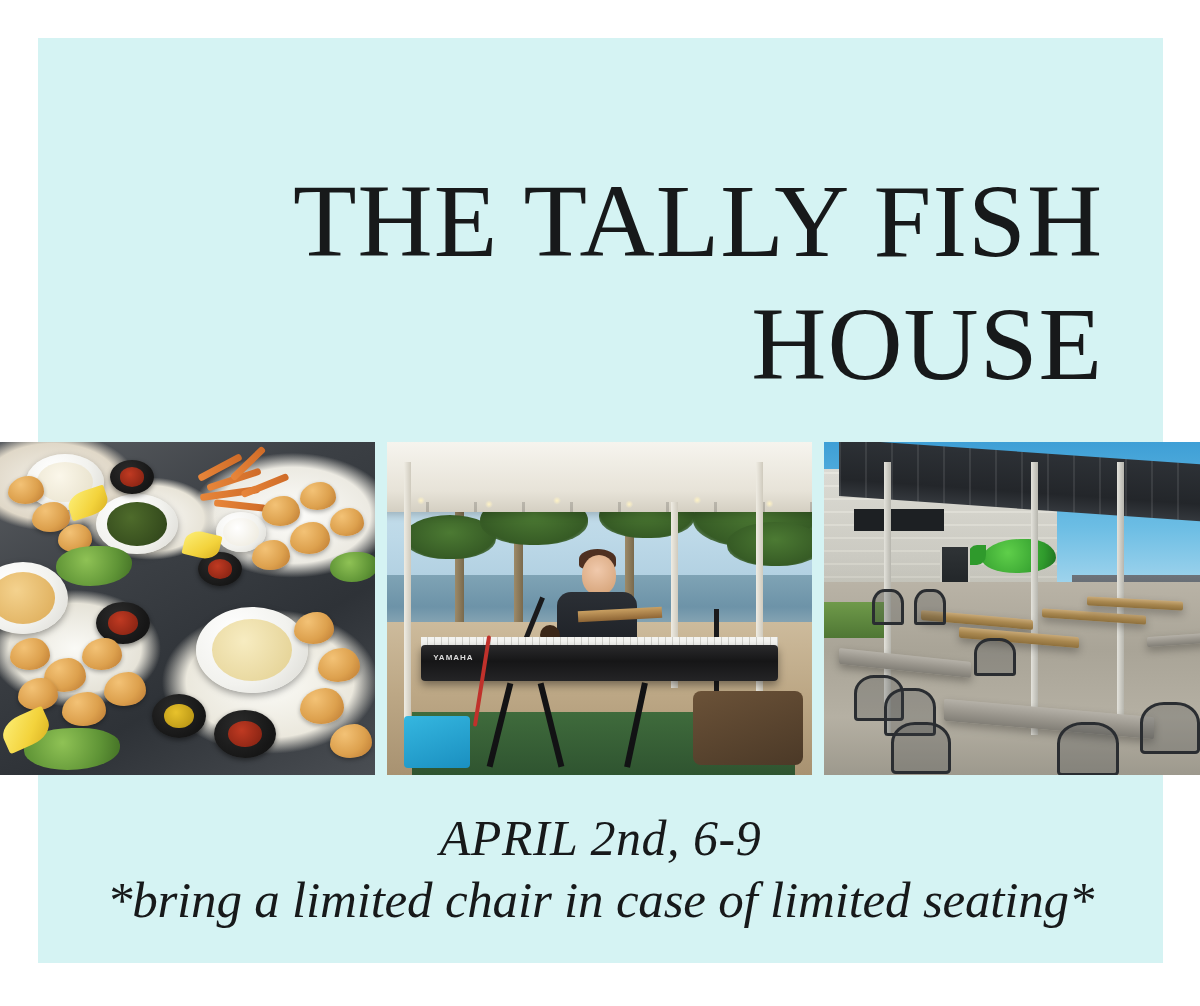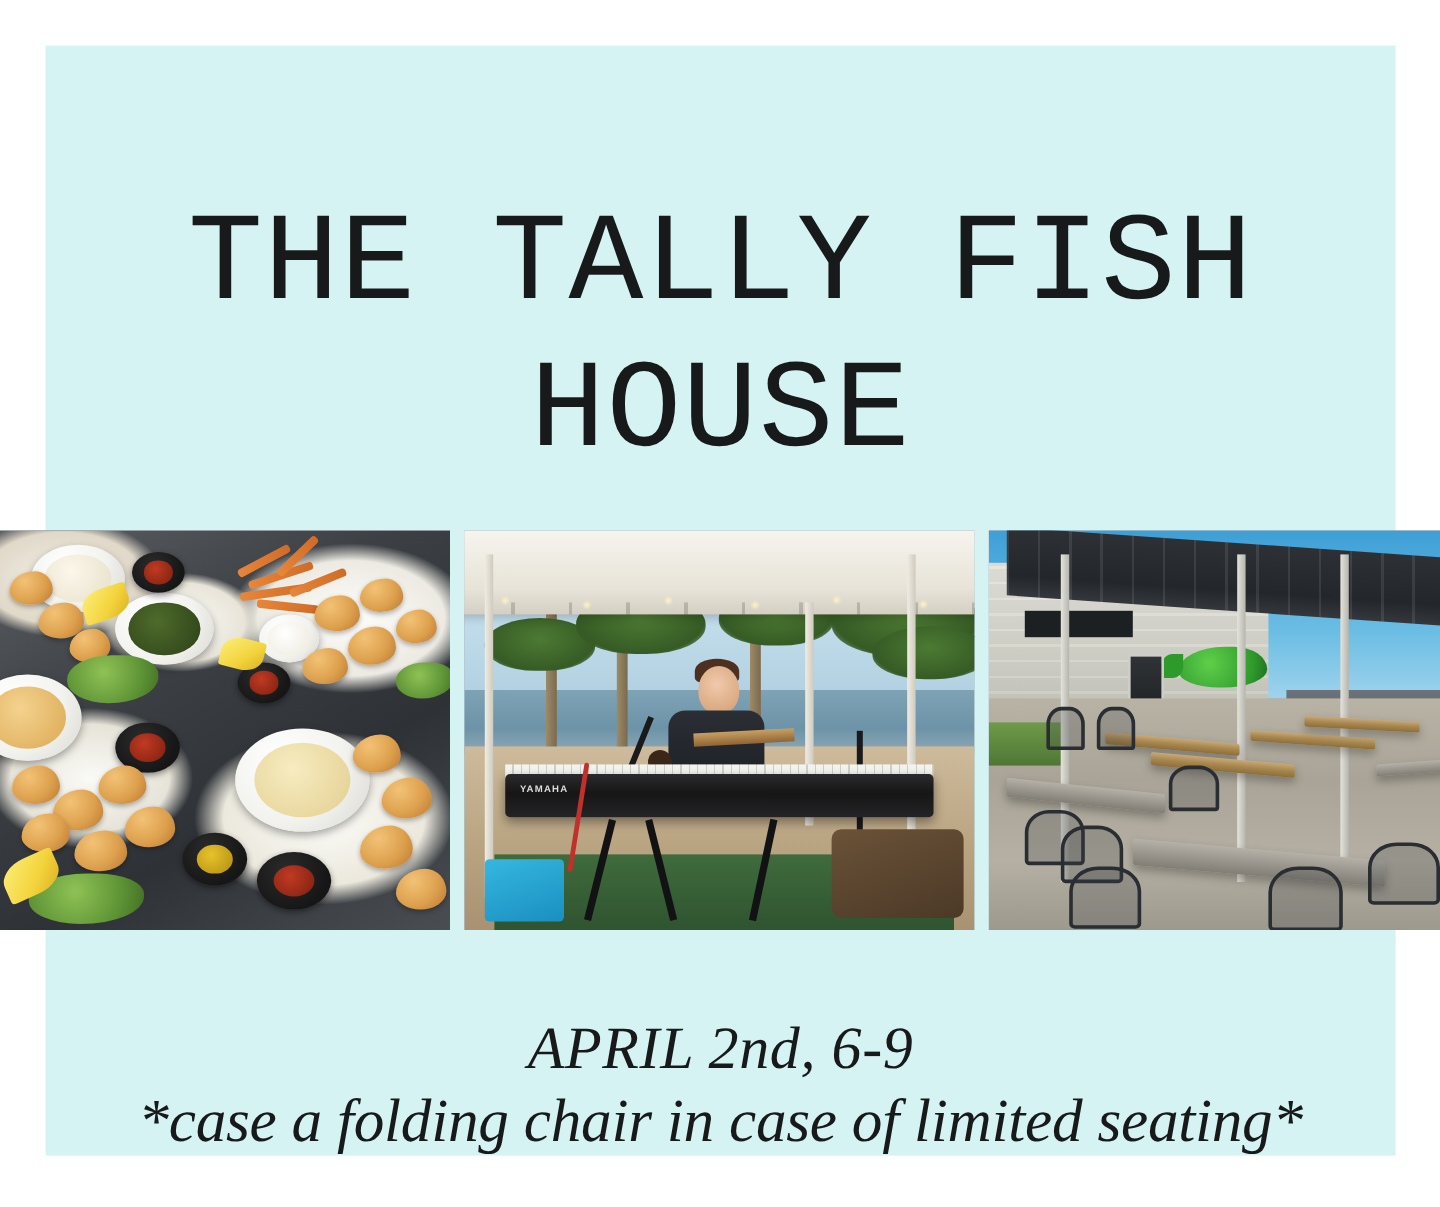--- a/index.html
+++ b/index.html
@@ -51,28 +51,29 @@
     letter-spacing: 3.5px;
     color: #6b5a46;
     line-height: 1;
   }
 
   .title {
     position: absolute;
     left: 0;
     right: 0;
     top: 122px;
-    font-family: Liberation Mono, monospace;
+    font-family: Liberation Serif, serif;
     font-size: 104px;
     letter-spacing: 1px;
     color: #17191a;
     line-height: 1.18;
     font-weight: 400;
     padding: 0 60px;
     box-sizing: border-box;
+    text-align: right;
   }
 
   
   .photo-strip {
     position: absolute;
     left: 0;
     top: 442px;
     width: 1200px;
     height: 333px;
     display: flex;
@@ -244,21 +245,21 @@
     position:absolute; border-radius:40% 40% 8% 8%;
     border:3px solid #2a2d31; background: rgba(60,64,68,.25);
   }
   .p3 .post { position:absolute; width:7px; top:6%; bottom:12%;
     background: linear-gradient(90deg,#e4e3dc,#b6b5ad); }
 
   
   .footer-block {
     position: absolute;
     left: 38px;
-    top: 810px;
+    top: 775px;
     width: 1125px;
     height: 188px;
     text-align: center;
   }
   .date-line {
     position: absolute;
     left: 0; right: 0; top: 38px;
     font-family: "Liberation Serif", serif;
     font-style: italic;
     font-size: 50px;
@@ -444,16 +445,16 @@
         <div class="chair" style="left:40%;top:59%;width:36px;height:32px;"></div>
         <div class="chair" style="left:13%;top:44%;width:26px;height:30px;"></div>
         <div class="chair" style="left:24%;top:44%;width:26px;height:30px;"></div>
       </div>
     </div>
 
   </div>
 
   <div class="footer-block">
     <div class="date-line">APRIL 2nd, 6-9</div>
-    <div class="note-line">*case a folding chair in case of limited seating*</div>
+    <div class="note-line">*bring a limited chair in case of limited seating*</div>
   </div>
 
 </div>
 
 </body></html>

